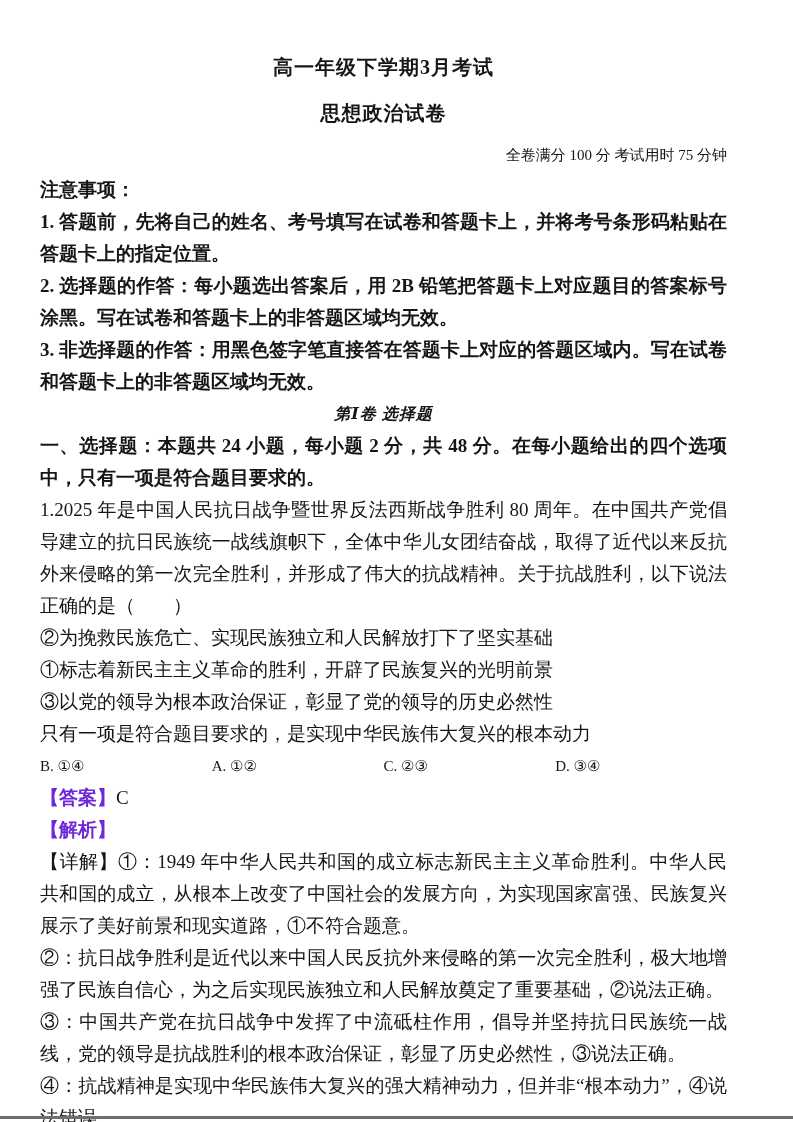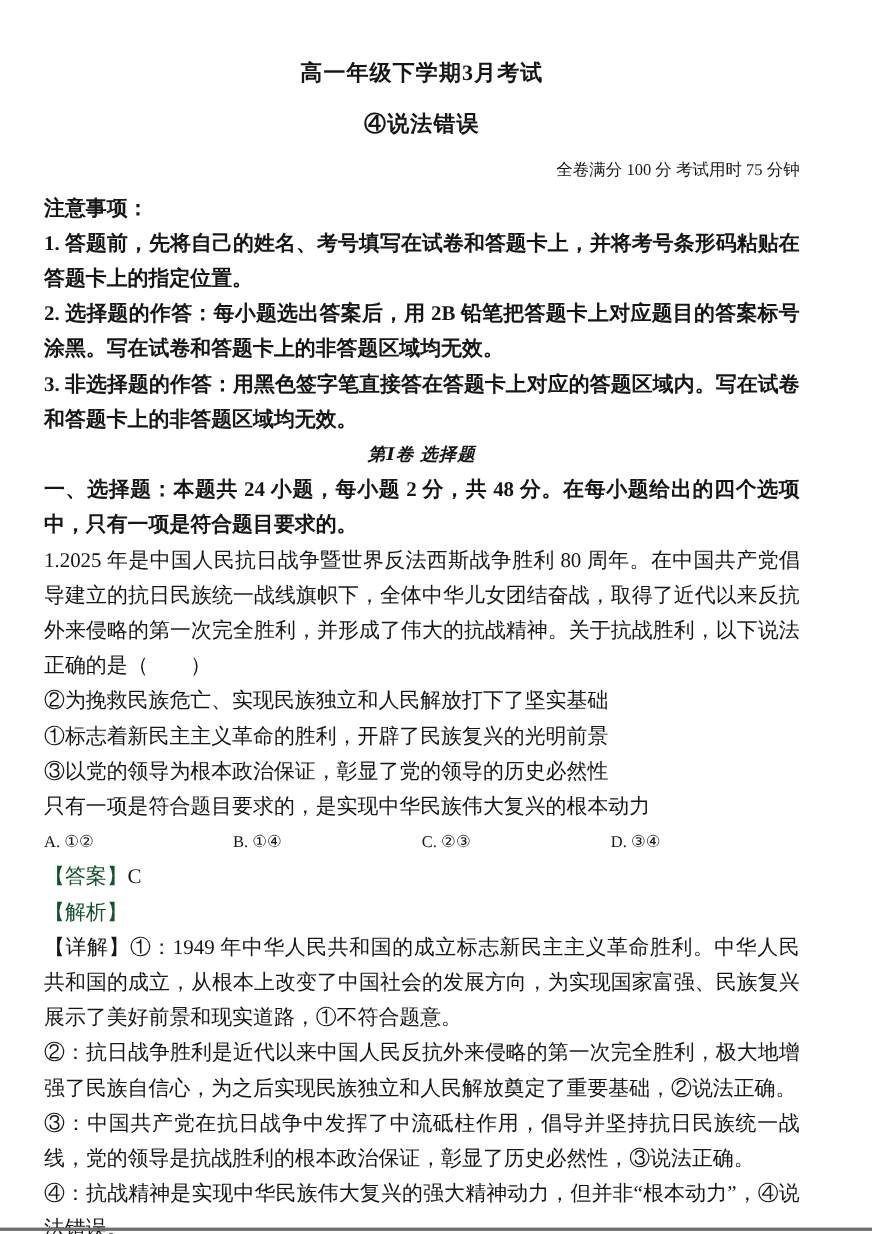--- a/index.html
+++ b/index.html
@@ -58,58 +58,58 @@
     margin: 0;
     letter-spacing: 1px;
     font-style: italic;
   }
   .options-row {
     display: flex;
     font-size: 15px;
     line-height: 32px;
   }
   .options-row .option { width: 25%; }
-  .accent-blue { color: #14532d; }
+  .accent-blue { color: #6d28d9; font-weight: bold; }
   .answer-value { color: #161616; }
   .bottom-border {
     position: absolute;
     left: 0;
     top: 1116px;
     width: 793px;
     height: 3px;
     background: #6e6e6e;
   }
 </style>
 </head>
 <body>
 
 <div class="page">
 
   <h1 class="doc-title">高一年级下学期3月考试</h1>
-  <h2 class="doc-subtitle">④说法错误</h2>
+  <h2 class="doc-subtitle">思想政治试卷</h2>
   <p class="doc-meta">全卷满分 100 分  考试用时 75 分钟</p>
 
   <p class="para bold">注意事项：</p>
   <p class="para bold">1. 答题前，先将自己的姓名、考号填写在试卷和答题卡上，并将考号条形码粘贴在答题卡上的指定位置。</p>
   <p class="para bold">2. 选择题的作答：每小题选出答案后，用 2B 铅笔把答题卡上对应题目的答案标号涂黑。写在试卷和答题卡上的非答题区域均无效。</p>
   <p class="para bold">3. 非选择题的作答：用黑色签字笔直接答在答题卡上对应的答题区域内。写在试卷和答题卡上的非答题区域均无效。</p>
 
   <p class="section-heading">第Ⅰ卷 选择题</p>
   <p class="para bold">一、选择题：本题共 24 小题，每小题 2 分，共 48 分。在每小题给出的四个选项中，只有一项是符合题目要求的。</p>
 
   <p class="para">1.2025 年是中国人民抗日战争暨世界反法西斯战争胜利 80 周年。在中国共产党倡导建立的抗日民族统一战线旗帜下，全体中华儿女团结奋战，取得了近代以来反抗外来侵略的第一次完全胜利，并形成了伟大的抗战精神。关于抗战胜利，以下说法正确的是（　　）</p>
 
   <p class="para">②为挽救民族危亡、实现民族独立和人民解放打下了坚实基础</p>
   <p class="para">①标志着新民主主义革命的胜利，开辟了民族复兴的光明前景</p>
   <p class="para">③以党的领导为根本政治保证，彰显了党的领导的历史必然性</p>
   <p class="para">只有一项是符合题目要求的，是实现中华民族伟大复兴的根本动力</p>
 
   <div class="options-row">
+    <span class="option"><span>B.</span> <span>①④</span></span>
     <span class="option"><span>A.</span> <span>①②</span></span>
-    <span class="option"><span>B.</span> <span>①④</span></span>
     <span class="option"><span>C.</span> <span>②③</span></span>
     <span class="option"><span>D.</span> <span>③④</span></span>
   </div>
 
   <p class="para"><span class="accent-blue">【答案】</span><span class="answer-value">C</span></p>
 
   <p class="para"><span class="accent-blue">【解析】</span></p>
 
   <p class="para">【详解】①：1949 年中华人民共和国的成立标志新民主主义革命胜利。中华人民共和国的成立，从根本上改变了中国社会的发展方向，为实现国家富强、民族复兴展示了美好前景和现实道路，①不符合题意。</p>
   <p class="para">②：抗日战争胜利是近代以来中国人民反抗外来侵略的第一次完全胜利，极大地增强了民族自信心，为之后实现民族独立和人民解放奠定了重要基础，②说法正确。</p>

